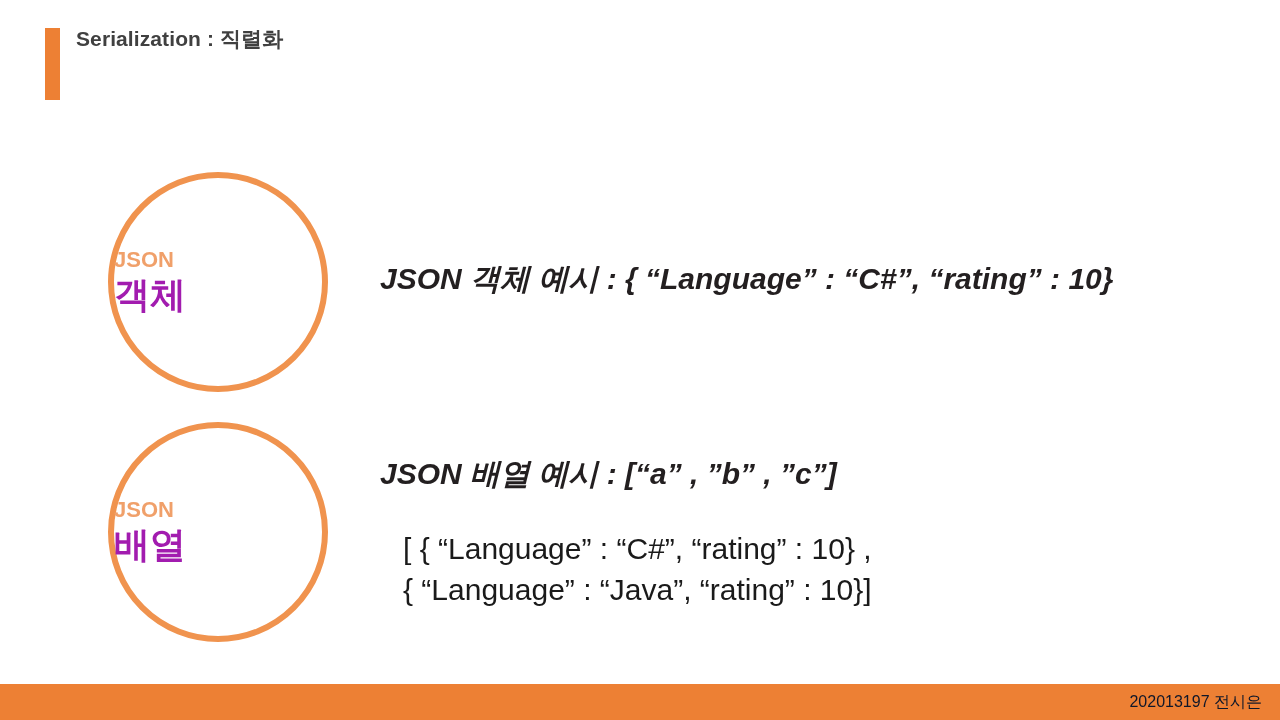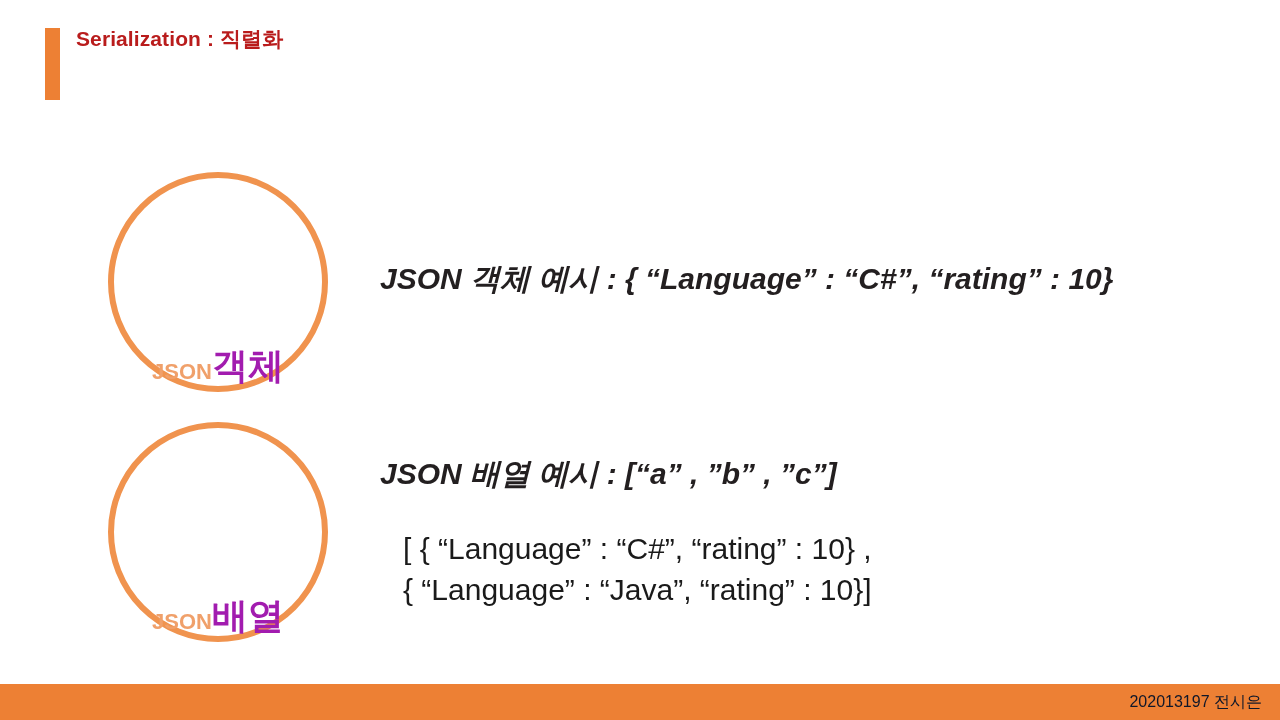--- a/index.html
+++ b/index.html
@@ -28,21 +28,21 @@
     height: 72px;
     background: #ED8034;
   }
 
   .title-eyebrow {
     position: absolute;
     left: 76px;
     top: 27px;
     font-size: 21px;
     font-weight: 700;
-    color: #b91c1c;
+    color: #404040;
     letter-spacing: 0.1px;
     white-space: nowrap;
     line-height: 1.1;
   }
 
   .title-main {
     position: absolute;
     left: 74px;
     top: 52px;
     font-size: 42px;
@@ -55,21 +55,22 @@
 
   
   .circle {
     position: absolute;
     width: 220px;
     height: 220px;
     border: 6px solid #F0934E;
     border-radius: 50%;
     box-sizing: border-box;
     display: flex;
-    align-items: flex-end;
+    flex-direction: column;
+    align-items: flex-start;
     justify-content: center;
   }
 
   .circle-1 { left: 108px; top: 172px; }
   .circle-2 { left: 108px; top: 422px; }
 
   .circle-kicker {
     font-size: 22px;
     font-weight: 700;
     color: #F0A06A;

